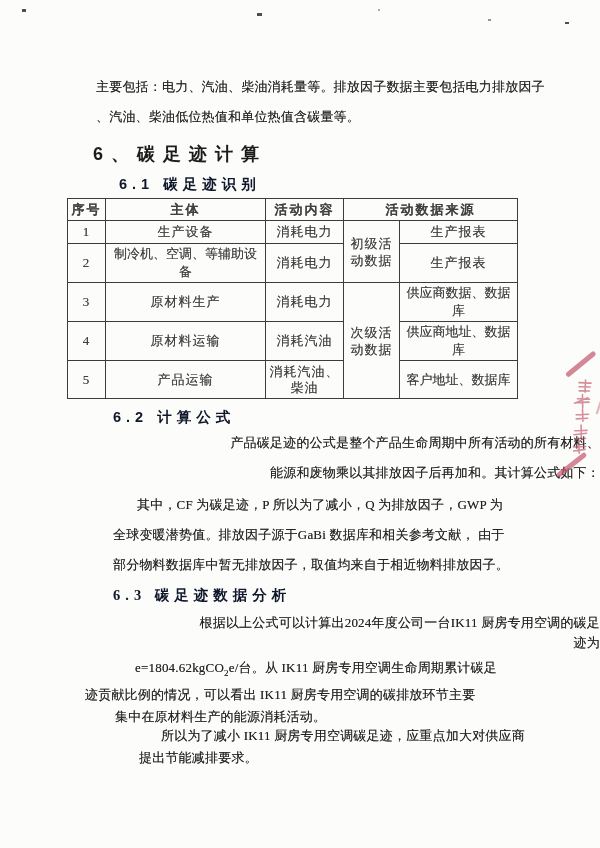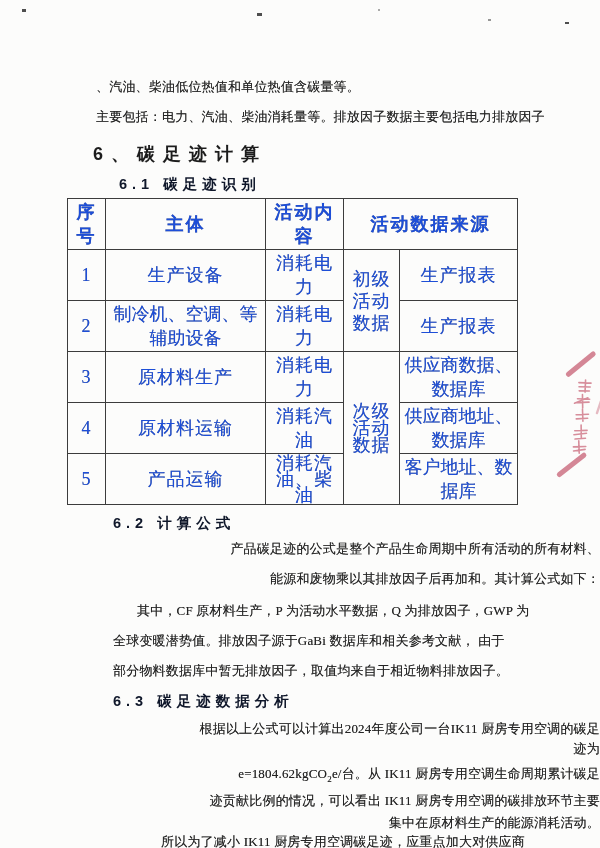--- a/index.html
+++ b/index.html
@@ -11,63 +11,63 @@
   }
   .line{white-space:nowrap; line-height:30px; font-size:13px; letter-spacing:0.2px;
         text-shadow:0 0 0.5px rgba(20,20,20,0.55);}
   .intro{margin:72px 0 0 96px;}
   .h-main{margin:10px 0 0 93px; font-family:"Liberation Sans", sans-serif;
           font-weight:bold; font-size:18px; letter-spacing:8px; line-height:24px; color:#1c1c1c;}
   .h-sub{font-family:"Liberation Sans", sans-serif; font-weight:bold; font-size:14.5px;
          letter-spacing:5px; line-height:20px; color:#0f172a;}
   .h61{margin:8px 0 0 119px;}
   .h62{margin:8px 0 0 113px;}
-  .h63{margin:5px 0 0 113px;}
+  .h63{margin:5px 0 0 113px;font-family:Liberation Serif, serif;}
   .tblwrap{margin:4px 0 0 67px;}
   table.cf{border-collapse:collapse; width:450px; table-layout:fixed;
-           font-size:18px; color:#1d4ed8;}
+           font-size:13px; color:#404040;}
   table.cf th, table.cf td{border:1px solid #3c3c3c; text-align:center;
            vertical-align:middle; padding:1px 2px; letter-spacing:1px;
            text-shadow:0 0 0.5px rgba(20,20,20,0.5); overflow:hidden;}
   table.cf th{font-weight:bold; letter-spacing:2px;}
   tr.hrow{height:22px;} tr.r1{height:23px;} tr.r2{height:26px;}
   tr.r3{height:27px;} tr.r4{height:27px;} tr.r5{height:38px;}
   td.cell-wrap{text-align:left; padding-left:13px; line-height:16px;}
   .p62a{margin:1px 0 0 115px;text-align:right;}
   .p62b{margin:2px 0 0 113px;}
   .ind24{text-indent:24px;}
   .formula{margin:3px 0 0 262px; font-size:14.5px; line-height:24px; white-space:nowrap;
            letter-spacing:0.5px; text-shadow:0 0 0.5px rgba(20,20,20,0.55);}
   .formula sub{font-size:9px;}
   .sigma{font-size:16px;}
   .stack{display:inline-flex; flex-direction:column; vertical-align:-4px;
          font-size:8.5px; line-height:1.05; margin-left:1px; margin-right:3px;}
   .p63a{margin:8px 0 0 0;text-align:right;} .p63a .line{line-height:20px;}
-  .p63b{margin:4px 0 0 0;} .p63b .line{line-height:21.5px;text-align:right;}
+  .p63b{margin:4px 0 0 0;} .p63b .line{line-height:21.5px;}
   .p63c{margin:-2px 0 0 0;padding-left:28px;} .p63c .line{line-height:22px;}
   .x85{margin-left:85px;} .x111{margin-left:111px;} .x115{margin-left:115px;}
   .x133{margin-left:133px;} .x135{margin-left:135px;}
   .speck{position:absolute; background:#2f2f2f; opacity:0.85;}
   .stamp{position:absolute; left:556px; top:350px; width:52px; height:132px;
          transform:rotate(12deg); opacity:0.85;}
 </style>
 </head>
 <body>
 
 <div class="page">
 
   <div class="speck" style="left:22px;top:9px;width:4px;height:3px;"></div>
   <div class="speck" style="left:257px;top:13px;width:5px;height:3px;"></div>
   <div class="speck" style="left:378px;top:9px;width:2px;height:2px;opacity:0.4;"></div>
   <div class="speck" style="left:488px;top:19px;width:3px;height:2px;opacity:0.5;"></div>
   <div class="speck" style="left:565px;top:22px;width:4px;height:2px;"></div>
 
   <div class="intro">
+    <div class="line">主要包括：电力、汽油、柴油消耗量等。排放因子数据主要包括电力排放因子</div>
     <div class="line">、汽油、柴油低位热值和单位热值含碳量等。</div>
-    <div class="line">主要包括：电力、汽油、柴油消耗量等。排放因子数据主要包括电力排放因子</div>
   </div>
 
   <div class="h-main">6、碳足迹计算</div>
 
   <div class="h-sub h61">6.1 碳足迹识别</div>
 
   <div class="tblwrap">
     <table class="cf">
       <colgroup>
         <col style="width:38px">
@@ -80,21 +80,21 @@
         <tr class="hrow">
           <th>序号</th>
           <th>主体</th>
           <th>活动内容</th>
           <th colspan="2">活动数据来源</th>
         </tr>
         <tr class="r1">
           <td>1</td>
           <td>生产设备</td>
           <td>消耗电力</td>
-          <td rowspan="2" style="line-height:22px;">初级活动数据</td>
+          <td rowspan="2" style="line-height:17px;">初级活动数据</td>
           <td>生产报表</td>
         </tr>
         <tr class="r2">
           <td>2</td>
           <td style="letter-spacing:0;">制冷机、空调、等辅助设备</td>
           <td>消耗电力</td>
           <td>生产报表</td>
         </tr>
         <tr class="r3">
           <td>3</td>
@@ -120,21 +120,21 @@
   </div>
 
   <div class="h-sub h62">6.2 计算公式</div>
   <div class="p62a">
     <div class="line ind24">产品碳足迹的公式是整个产品生命周期中所有活动的所有材料、</div>
     <div class="line">能源和废物乘以其排放因子后再加和。其计算公式如下：</div>
   </div>
 
 
   <div class="p62b">
-    <div class="line ind24">其中，CF 原材料生产，P 为活动水平数据，Q 为排放因子，GWP 为</div>
+    <div class="line ind24">其中，CF 为碳足迹，P 所以为了减小，Q 为排放因子，GWP 为</div>
     <div class="line">全球变暖潜势值。排放因子源于GaBi 数据库和相关参考文献， 由于</div>
     <div class="line">部分物料数据库中暂无排放因子，取值均来自于相近物料排放因子。</div>
   </div>
 
   <div class="h-sub h63">6.3 碳足迹数据分析</div>
 
   <div class="p63a">
     <div class="line x135">根据以上公式可以计算出2024年度公司一台IK11 厨房专用空调的碳足</div>
     <div class="line x135">迹为</div>
   </div>

